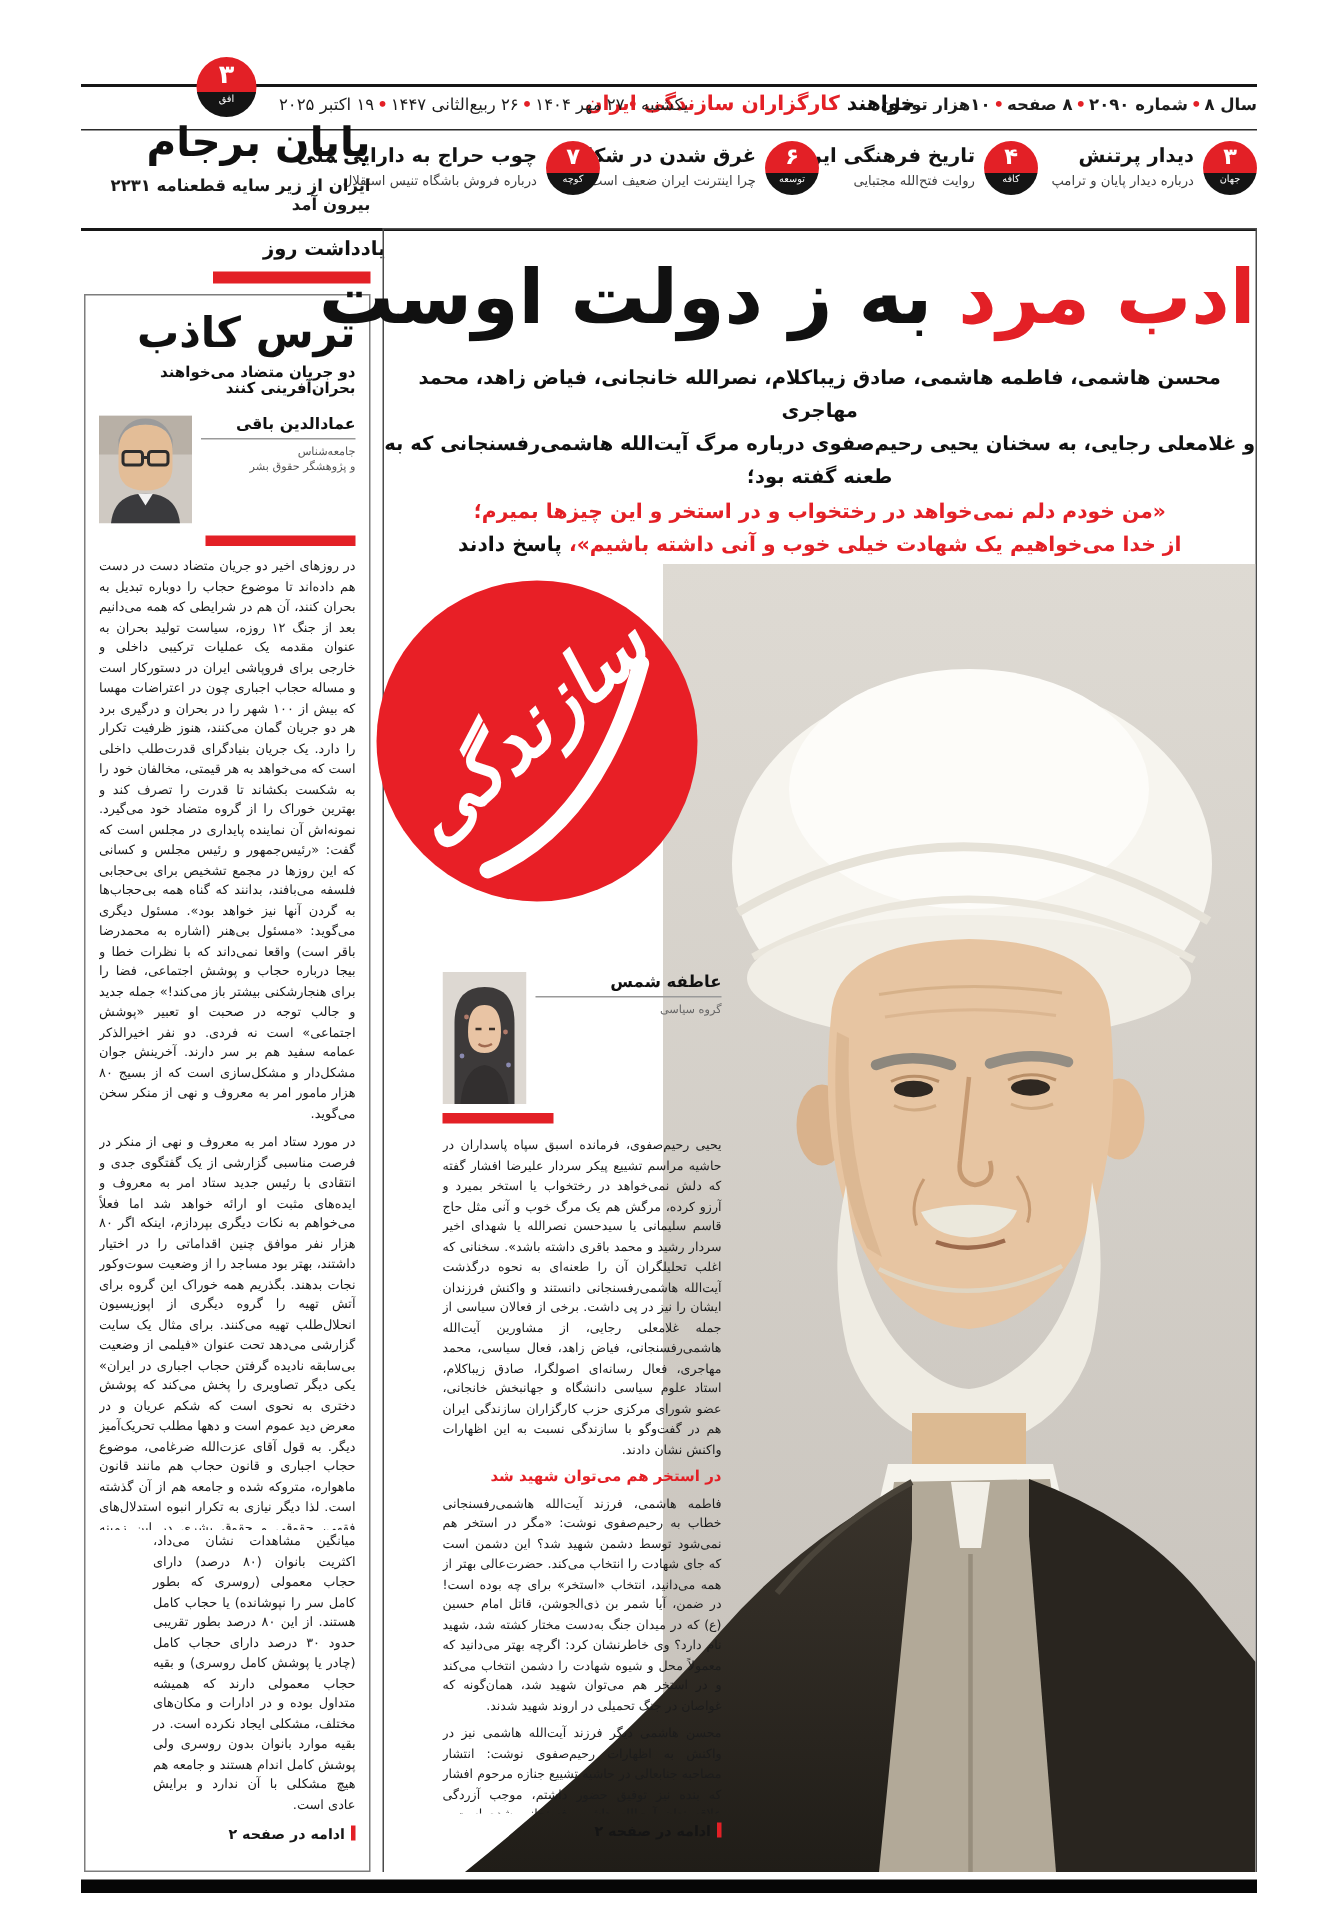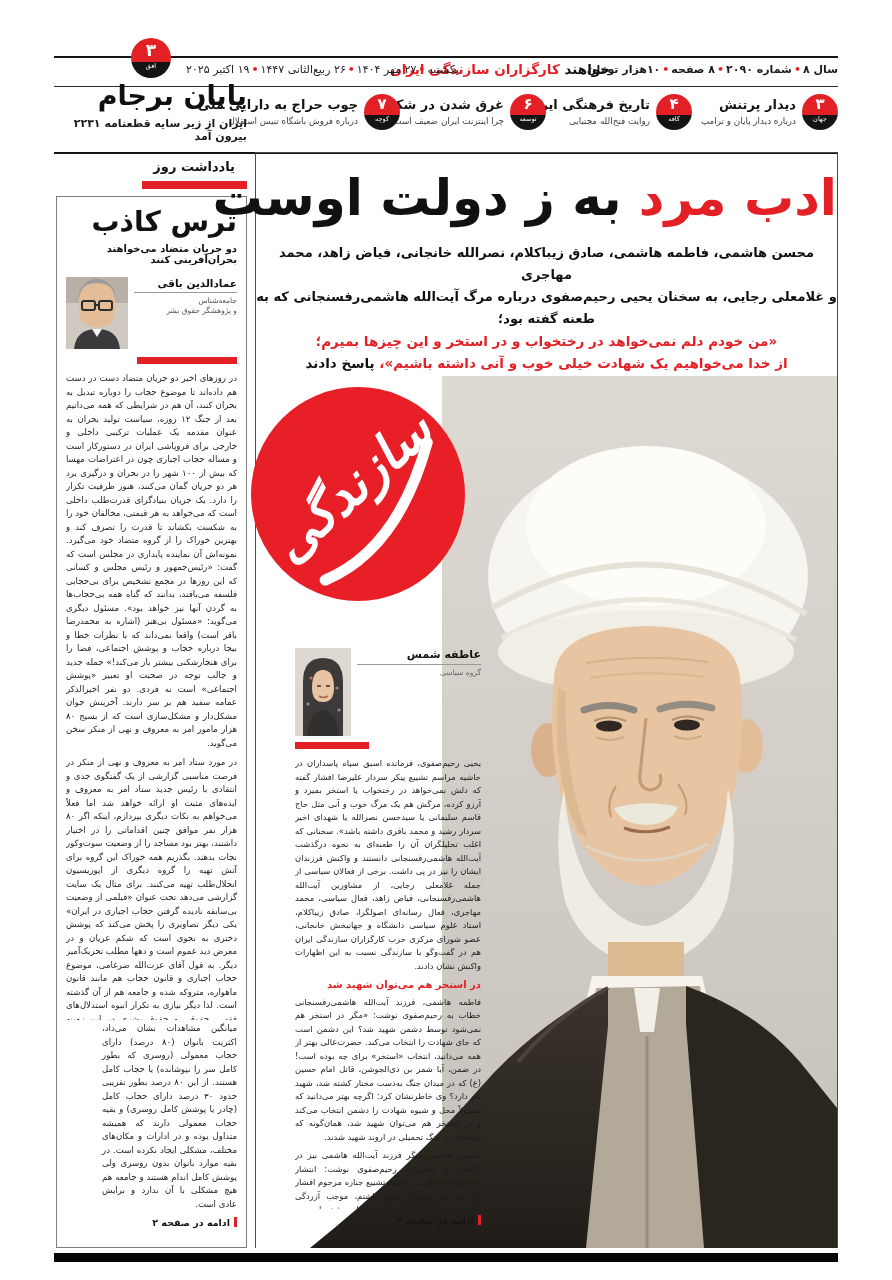--- a/index.html
+++ b/index.html
@@ -24,21 +24,21 @@
   .nav-text{margin-right:42px;text-align:right;padding-top:5px;}
   .nav-title{font-size:13px;font-weight:bold;white-space:nowrap;color:#141414;}
   .nav-sub{font-size:8.8px;color:#3d3d3d;margin-top:4px;white-space:nowrap;}
   
   .leftstory{position:absolute;left:54px;top:36px;width:193px;text-align:right;}
   .leftstory .badge{position:relative;right:auto;margin:0 76px 0 auto;width:40px;height:40px;z-index:3;}
   .leftstory .badge .num{font-size:17px;line-height:24px;}
   .ls-title{font-size:27px;font-weight:bold;letter-spacing:-1px;margin-top:4px;color:#101010;}
   .ls-sub{font-size:11px;font-weight:bold;margin-top:6px;color:#1a1a1a;}
   
-  .note-label{position:absolute;left:42px;top:159px;width:193px;text-align:right;font-size:13px;font-weight:bold;}
+  .note-label{position:absolute;left:64px;top:159px;width:193px;text-align:right;font-size:13px;font-weight:bold;}
   .note-redbar{position:absolute;left:142px;top:181px;width:105px;height:8px;background:#e32026;}
   .notebox{position:absolute;left:56px;top:196px;width:191px;height:1052px;border:1px solid #7d7d7d;
            box-sizing:border-box;padding:8px 9px;overflow:hidden;}
   .note-title{font-size:28px;font-weight:bold;text-align:right;}
   .note-sub{font-size:10px;font-weight:bold;text-align:right;margin-top:5px;}
   .author-row{display:flex;gap:6px;margin-top:12px;align-items:flex-start;}
   .author-meta{flex:1;text-align:right;}
   .author-name{font-size:10.5px;font-weight:bold;}
   .author-line{border-top:1px solid #9a9a9a;margin:3px 0 3px;}
   .author-role{font-size:7.5px;color:#555;line-height:10px;}

